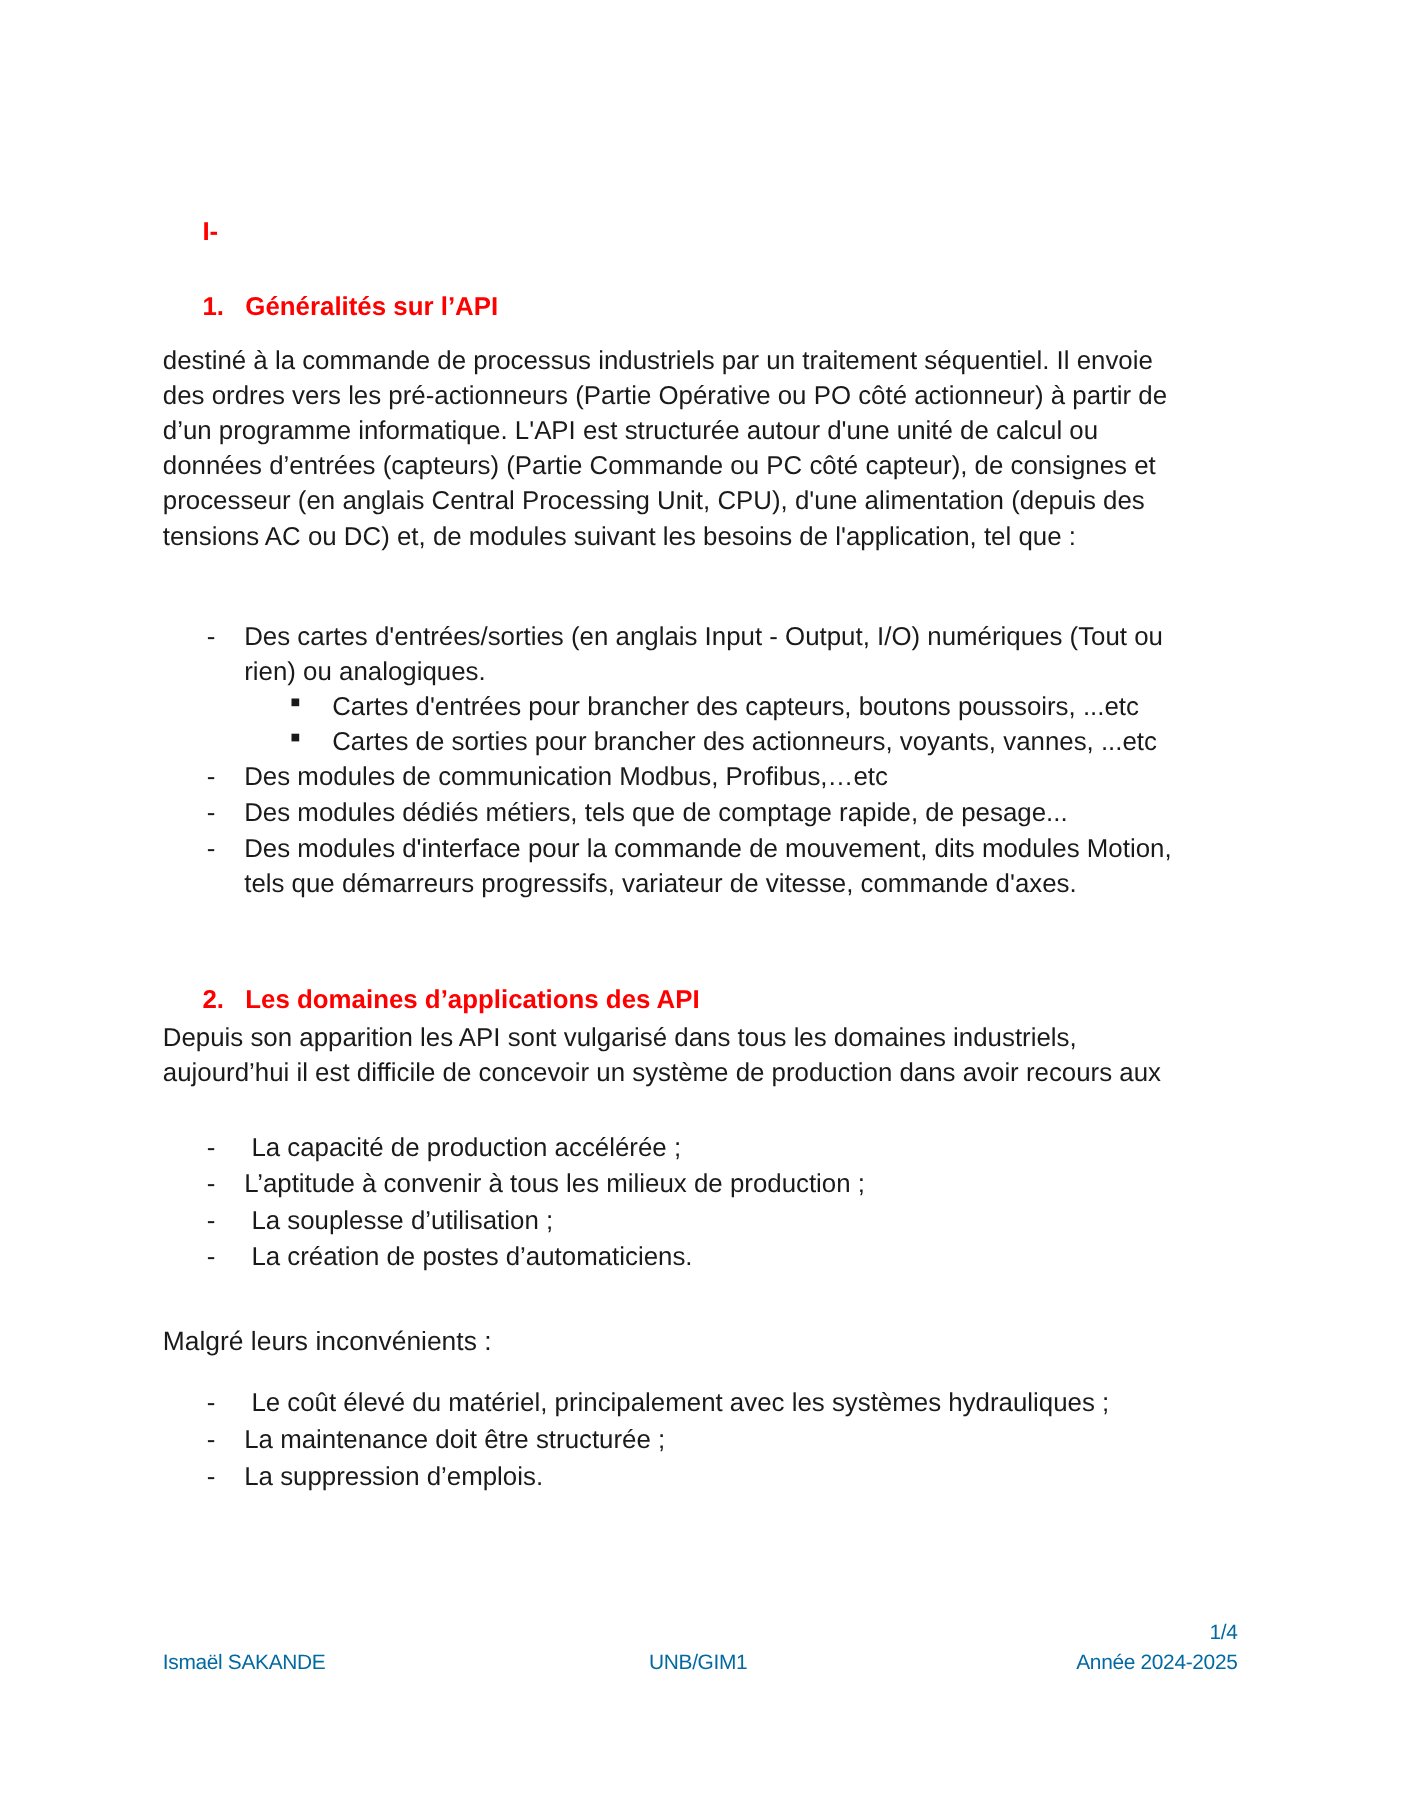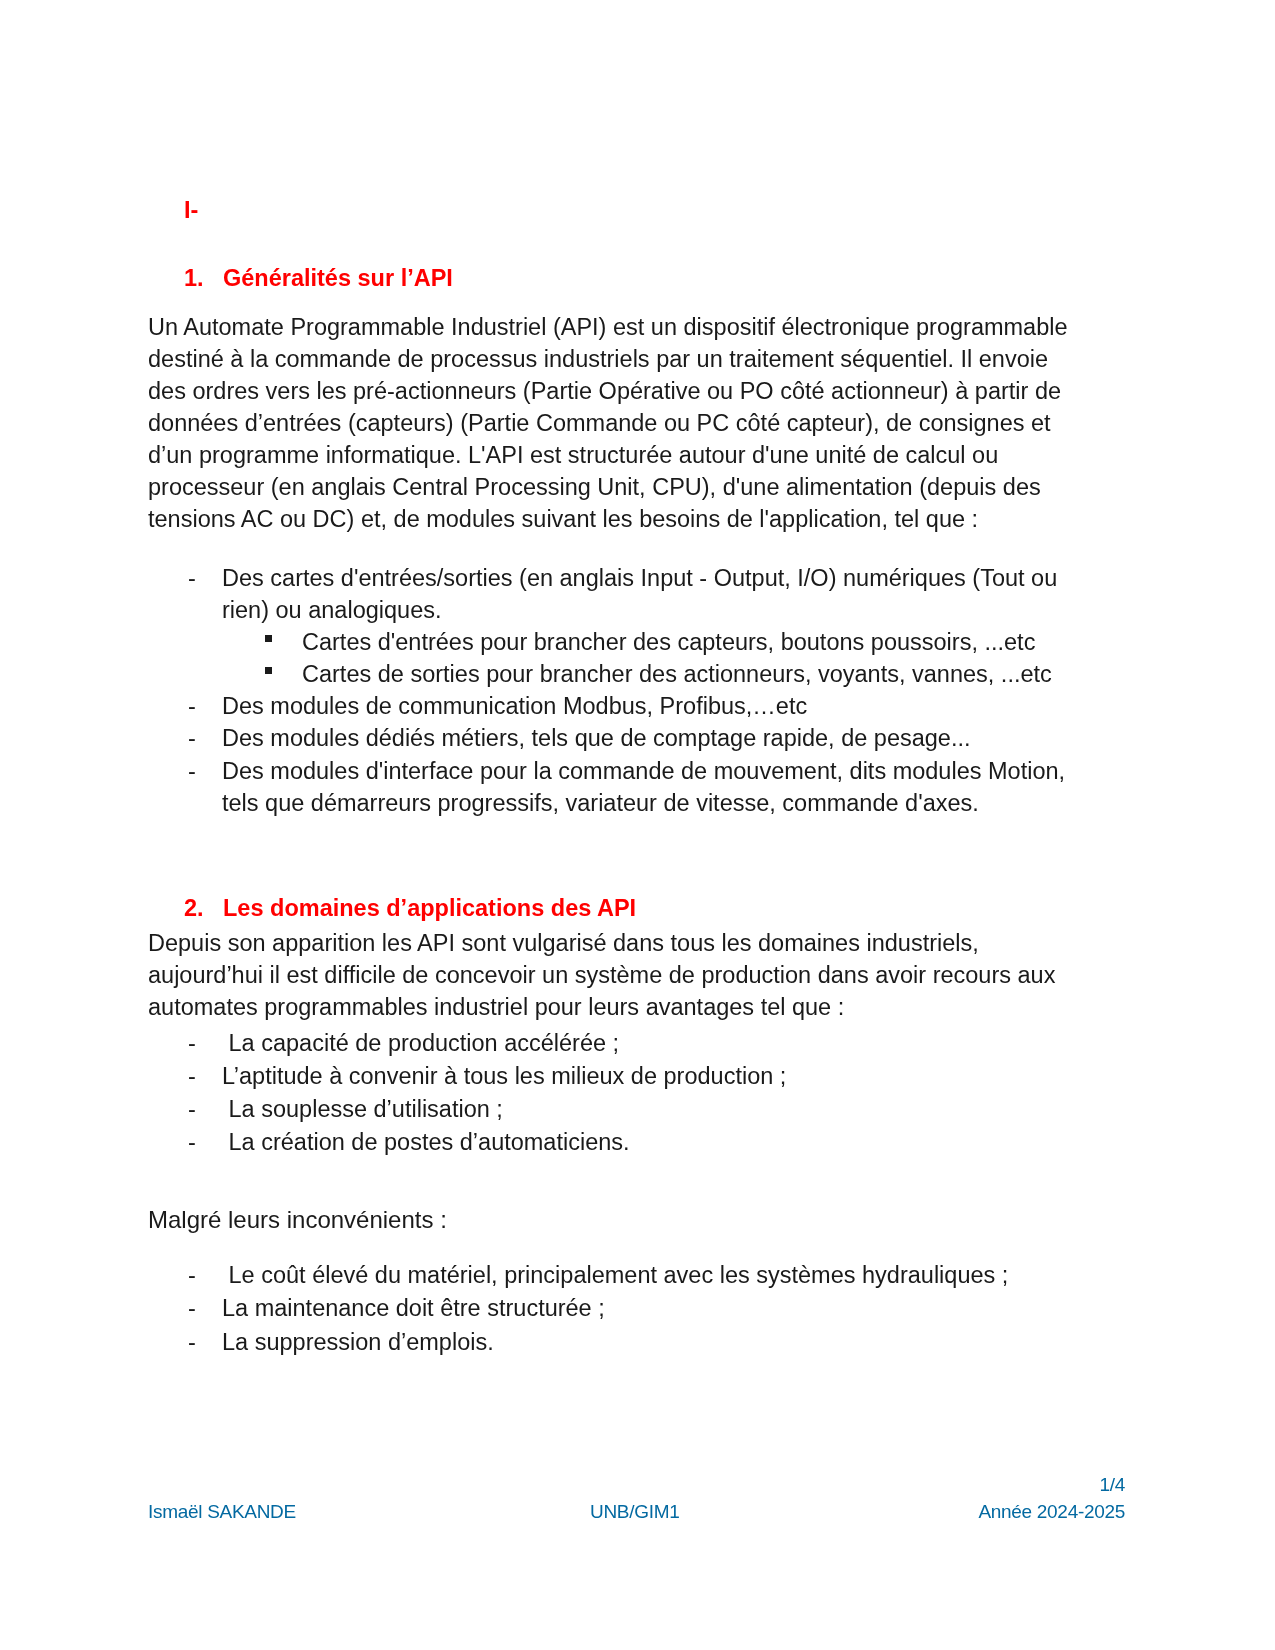--- a/index.html
+++ b/index.html
@@ -20,25 +20,24 @@
 <body>
 
 <div class="page">
 
   <div class="abs heading" style="left:184px; top:195px;">I-</div>
 
   <div class="abs heading" style="left:184px; top:263px;">1.</div>
   <div class="abs heading" style="left:223px; top:263px;">Généralités sur l’API</div>
 
   <div class="para" style="top:311px;">
-    <span class="line">Un Automate Programmable Industriel (API) est un dispositif électronique programmable</span>
     <span class="line">destiné à la commande de processus industriels par un traitement séquentiel. Il envoie</span>
     <span class="line">des ordres vers les pré-actionneurs (Partie Opérative ou PO côté actionneur) à partir de</span>
+    <span class="line">d’un programme informatique. L'API est structurée autour d'une unité de calcul ou</span>
     <span class="line">données d’entrées (capteurs) (Partie Commande ou PC côté capteur), de consignes et</span>
-    <span class="line">d’un programme informatique. L'API est structurée autour d'une unité de calcul ou</span>
     <span class="line">processeur (en anglais Central Processing Unit, CPU), d'une alimentation (depuis des</span>
     <span class="line">tensions AC ou DC) et, de modules suivant les besoins de l'application, tel que :</span>
   </div>
 
   <div>
     <span class="dash" style="top:562px;">-</span>
     <span class="item-text" style="left:222px; top:562px;">Des cartes d'entrées/sorties (en anglais Input - Output, I/O) numériques (Tout ou</span>
     <span class="item-text" style="left:222px; top:594px;">rien) ou analogiques.</span>
 
     <span class="square" style="left:265px; top:635px;"></span>
@@ -56,21 +55,20 @@
     <span class="item-text" style="left:222px; top:755px;">Des modules d'interface pour la commande de mouvement, dits modules Motion,</span>
     <span class="item-text" style="left:222px; top:787px;">tels que démarreurs progressifs, variateur de vitesse, commande d'axes.</span>
   </div>
 
   <div class="abs heading" style="left:184px; top:893px;">2.</div>
   <div class="abs heading" style="left:223px; top:893px;text-align:right;">Les domaines d’applications des API</div>
 
   <div class="para" style="top:927px;">
     <span class="line">Depuis son apparition les API sont vulgarisé dans tous les domaines industriels,</span>
     <span class="line">aujourd’hui il est difficile de concevoir un système de production dans avoir recours aux</span>
-    <span class="line">automates programmables industriel pour leurs avantages tel que :</span>
   </div>
 
   <div>
     <span class="dash" style="top:1027px;">-</span>
     <span class="item-text" style="left:222px; top:1027px; white-space:pre;"> La capacité de production accélérée ;</span>
     <span class="dash" style="top:1060px;">-</span>
     <span class="item-text" style="left:222px; top:1060px; white-space:pre;">L’aptitude à convenir à tous les milieux de production ;</span>
     <span class="dash" style="top:1093px;">-</span>
     <span class="item-text" style="left:222px; top:1093px; white-space:pre;"> La souplesse d’utilisation ;</span>
     <span class="dash" style="top:1126px;">-</span>

